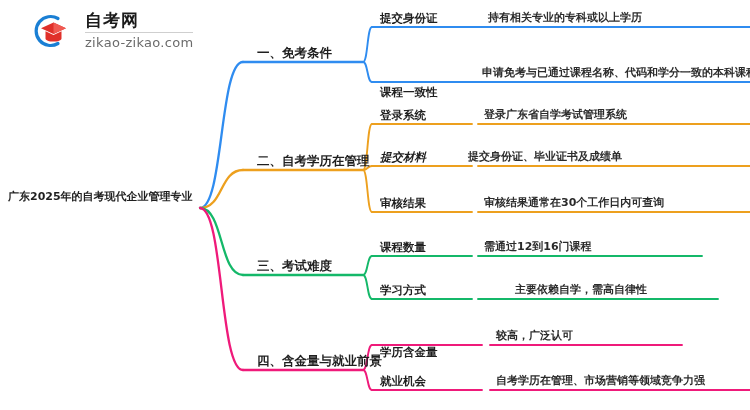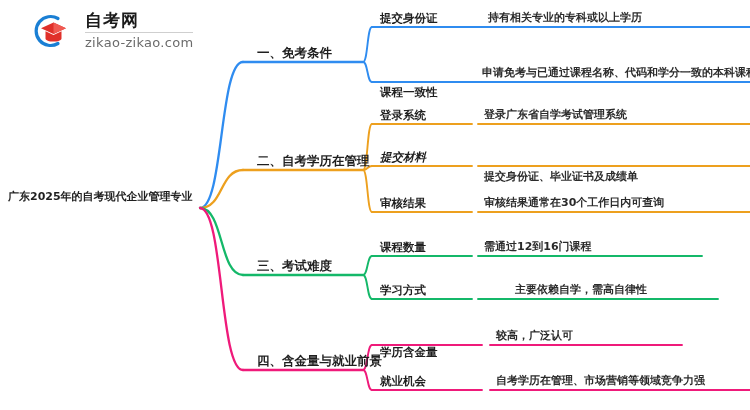--- a/index.html
+++ b/index.html
@@ -118,21 +118,21 @@
       <div class="node root" style="left: 8px; top: 191px;">广东2025年的自考现代企业管理专业</div>
       <div class="node lv1" style="left: 257px; top: 46px;">一、免考条件</div>
       <div class="node lv2" style="left: 380px; top: 12px;">提交身份证</div>
       <div class="node lv3" style="left: 488px; top: 12px;">持有相关专业的专科或以上学历</div>
       <div class="node lv2" style="left: 380px; top: 67px; margin-top: 19px;">课程一致性</div>
       <div class="node lv3" style="left: 482px; top: 67px;">申请免考与已通过课程名称、代码和学分一致的本科课程</div>
       <div class="node lv1" style="left: 257px; top: 154px;">二、自考学历在管理</div>
       <div class="node lv2" style="left: 380px; top: 109px;">登录系统</div>
       <div class="node lv3" style="left: 484px; top: 109px;">登录广东省自学考试管理系统</div>
       <div class="node lv2" style="left: 380px; top: 151px; font-style: italic;">提交材料</div>
-      <div class="node lv3" style="left: 484px; top: 151px; margin-top: 20px;">提交身份证、毕业证书及成绩单</div>
+      <div class="node lv3" style="left: 468px; top: 151px;">提交身份证、毕业证书及成绩单</div>
       <div class="node lv2" style="left: 380px; top: 197px;">审核结果</div>
       <div class="node lv3" style="left: 484px; top: 197px;">审核结果通常在30个工作日内可查询</div>
       <div class="node lv1" style="left: 257px; top: 259px;">三、考试难度</div>
       <div class="node lv2" style="left: 380px; top: 241px;">课程数量</div>
       <div class="node lv3" style="left: 484px; top: 241px;">需通过12到16门课程</div>
       <div class="node lv2" style="left: 380px; top: 284px;">学习方式</div>
       <div class="node lv3" style="left: 484px; top: 284px; margin-left: 31px;">主要依赖自学，需高自律性</div>
       <div class="node lv1" style="left: 257px; top: 354px;">四、含金量与就业前景</div>
       <div class="node lv2" style="left: 380px; top: 346px;">学历含金量</div>
       <div class="node lv3" style="left: 496px; top: 330px;">较高，广泛认可</div>

